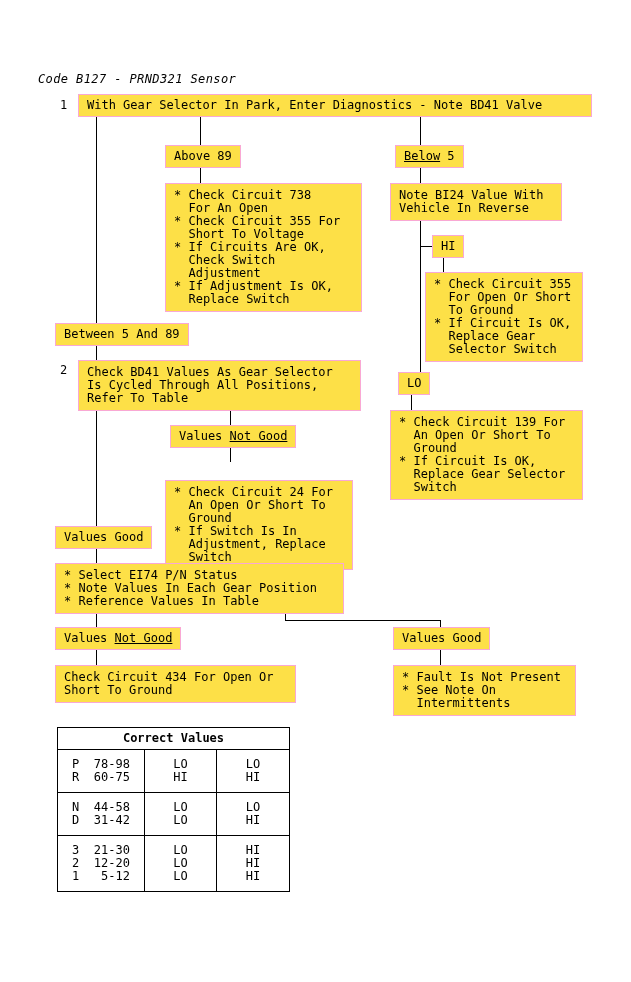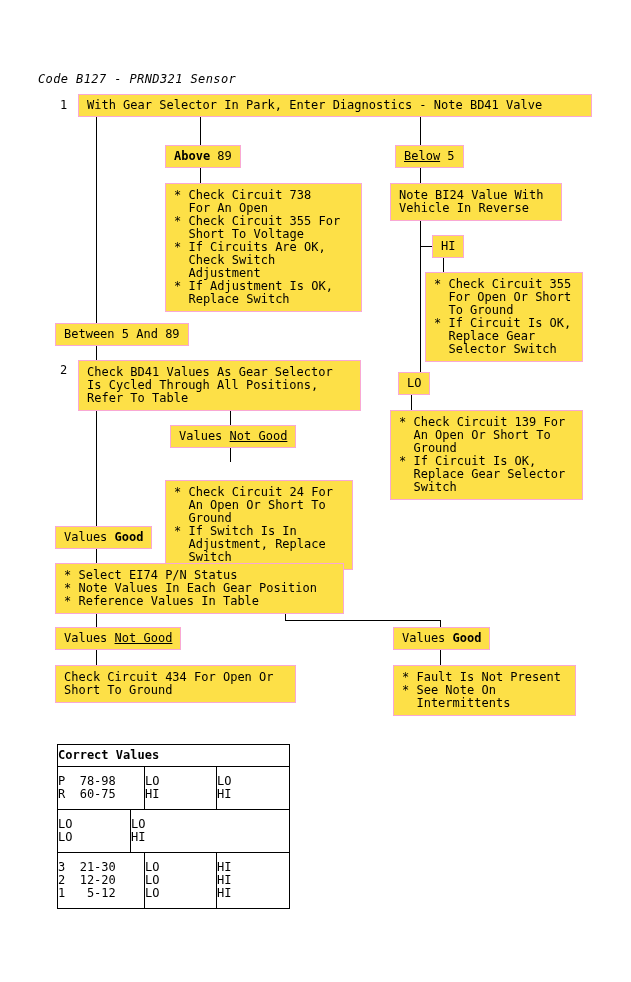--- a/index.html
+++ b/index.html
@@ -23,31 +23,31 @@
   .fbox {
     position: absolute;
     border: 1px solid #f9a8d4;
     background: #fde047;
     padding: 4px 8px;
     white-space: pre;
   }
   .multi { padding: 5px 8px; }
   .vline { position: absolute; width: 1px; background: #000; }
   .hline { position: absolute; height: 1px; background: #000; }
-  .bold { font-weight: bold; }
+  .bold { font-weight: normal; }
   .ul { text-decoration: underline; }
 
   
   .cvt {
     position: absolute;
-    left: 57px; top: 744px;
+    left: 57px; top: 727px;
     width: 233px;
     border: 1px solid #000;
     background: #fff;
-    text-align: left;
+    text-align: center;
   }
   .cvt-title {
     font-weight: bold;
     padding: 4px 0;
     border-bottom: 1px solid #000;
   }
   .cvt-row { display: flex; border-bottom: 1px solid #000; }
   .cvt-row:last-child { border-bottom: none; }
   .cvt-cell { white-space: pre; padding: 8px 0; }
   .cvt-head .cvt-cell { font-weight: bold; padding: 4px 0; }
@@ -150,20 +150,22 @@
   <div class="cvt-title">Correct Values</div>
   <div class="cvt-row">
     <div class="cvt-cell c1">P  78-98
 R  60-75</div>
     <div class="cvt-cell c2">LO
 HI</div>
     <div class="cvt-cell c3">LO
 HI</div>
   </div>
   <div class="cvt-row">
+    <div class="cvt-cell c1">N  44-58
+D  31-42</div>
     <div class="cvt-cell c2">LO
 LO</div>
     <div class="cvt-cell c3">LO
 HI</div>
   </div>
   <div class="cvt-row">
     <div class="cvt-cell c1">3  21-30
 2  12-20
 1   5-12</div>
     <div class="cvt-cell c2">LO

